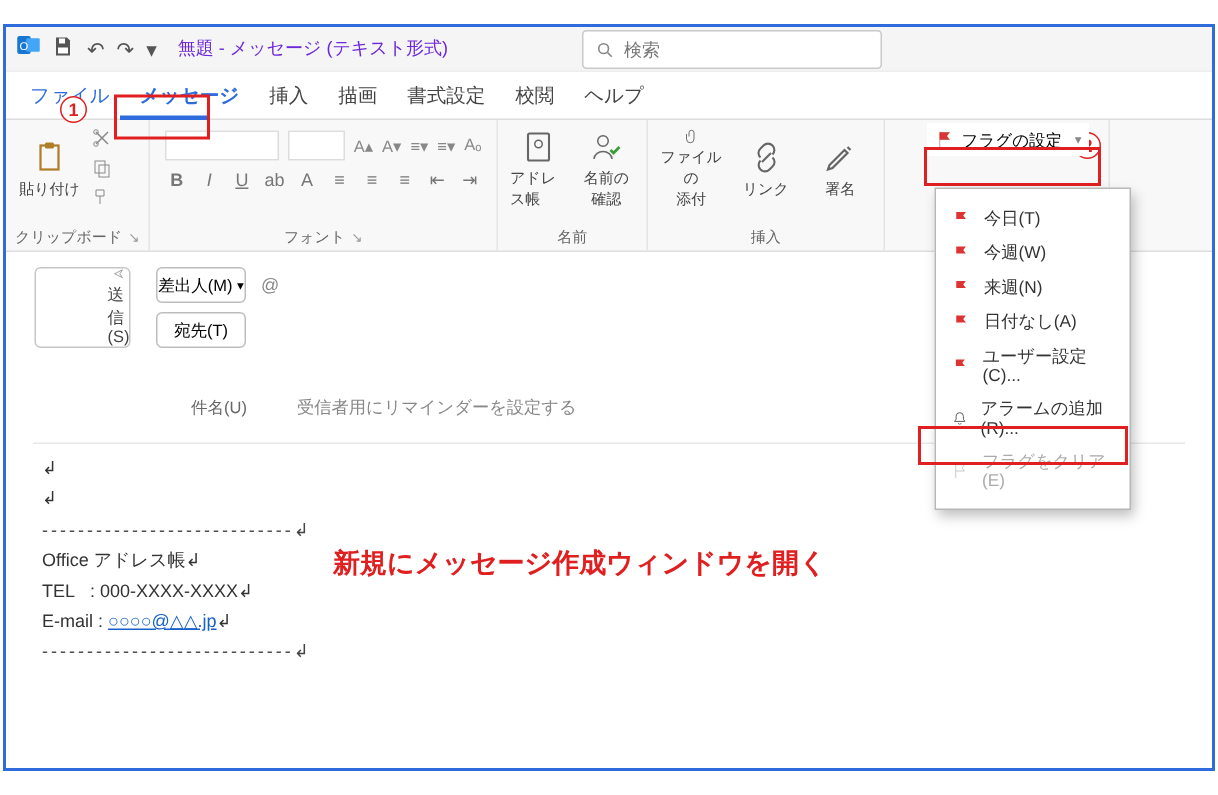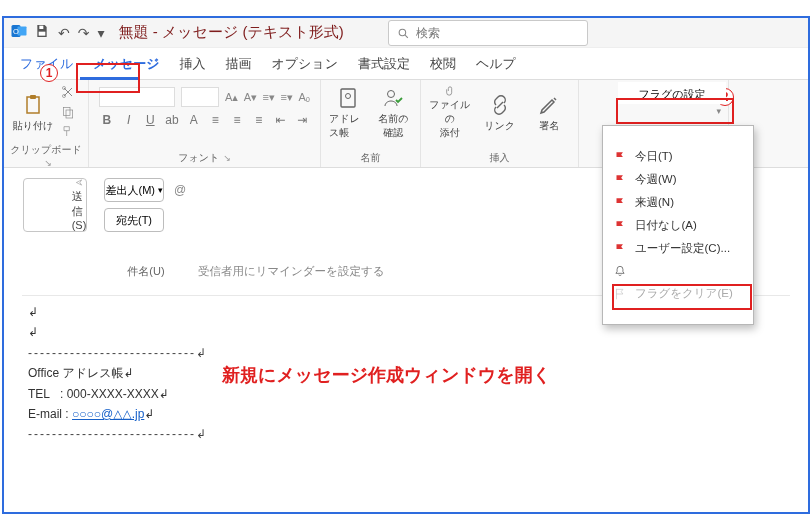--- a/index.html
+++ b/index.html
@@ -6,21 +6,21 @@
 body { width: 812px; height: 530px; background: #fff; overflow: hidden; position: relative; }
 
 .window { border: 2px solid #2e6cde; width: 808px; height: 498px; margin: 16px 0 0 2px; background: #fff; position: relative; overflow: hidden;}
 .titlebar { height: 30px; background: #f5f5f5; display: flex; align-items: center; padding: 0 6px; gap: 6px; border-bottom: 1px solid #eee;}
 .app-icon svg { width: 18px; height: 18px; }
 .qat { display: flex; gap: 8px; align-items: center; }
 .qat span { color: #555; font-size: 14px; }
 .save-icon { color: #5d3ea8; }
 .undo-icon, .redo-icon { color: #888; }
 .qat-sep { color: #bbb; }
-.title-text { font-size: 15px; color: #7f1d1d; margin-left: 8px; }
+.title-text { font-size: 12px; color: #6d28d9; margin-left: 8px; }
 
 .searchbar { position: absolute; right: 220px; top: 2px; width: 200px; height: 26px; border: 1px solid #c9c9c9; border-radius: 3px; display: flex; align-items: center; padding: 0 8px; gap: 6px; color: #777; font-size: 12px; background:#fff;}
 .searchbar svg { width: 13px; height: 13px; }
 
 .tabs { height: 32px; display: flex; align-items: flex-end; gap: 16px; padding-left: 14px; border-bottom: 1px solid #ddd; background: #fff; position: relative;}
 .tab { font-size: 13px; color: #444; padding: 6px 2px; cursor: pointer; }
 .tab.active { color: #2e6cde; font-weight: 600; }
 .tab-underline { position: absolute; height: 3px; background: #2e6cde; bottom: -1px; left: 76px; width: 60px; }
 
 
@@ -44,26 +44,26 @@
 .ph { width: 80px; display:inline-block;}
 .phsm { width: 40px; display:inline-block;}
 .font-btns { display:flex; gap:6px; margin-top:6px; color:#777; font-size:12px;}
 .font-btns span { width:18px; text-align:center;}
 
 .names-group .bigbtn, .insert-group .bigbtn, .tag-group .bigbtn { width: 50px;}
 .all-apps { width:48px; display:flex; flex-direction:column; align-items:center; justify-content:center; }
 .all-apps svg{width:22px;height:22px;}
 
 
-.flag-button { position:absolute; top:2px; right:82px; width:108px; height:22px; display:flex; align-items:center; gap:4px; font-size:11px; background:#fff; border:1px solid transparent; padding:0 4px; z-index: 40; flex-direction: column;}
+.flag-button { position:absolute; top:2px; right:82px; width:108px; height:22px; display:flex; align-items:center; gap:4px; font-size:11px; background:#fff; border:1px solid transparent; padding:0 4px; z-index: 40;}
 .flag-button svg { width:14px; height:14px;}
 .flag-button .chev { margin-left:auto; color:#888; font-size:9px;}
 .hl-rect-2 { position:absolute; top: 98px; right: 78px; width: 118px; height: 26px; border:2px solid #e02020; z-index:41; pointer-events:none;}
 
-.flag-menu { position:absolute; top: 125px; right: 58px; width: 152px; background:#fff; border:1px solid #b7b7b7; box-shadow: 2px 4px 8px rgba(0,0,0,.25); z-index:42; padding: 19px 0;}
+.flag-menu { position:absolute; top: 125px; right: 58px; width: 131px; background:#fff; border:1px solid #b7b7b7; box-shadow: 2px 4px 8px rgba(0,0,0,.25); z-index:42; padding: 8px 0;}
 .flag-menu .mi { display:flex; align-items:center; gap:8px; padding: 4px 10px; font-size:11.5px; color:#333; }
 .flag-menu .mi.disabled { color:#aaa;}
 .flag-menu .mi svg { width:14px; height:14px;}
 .hl-rect-3 { position:absolute; top: 284px; right: 60px; width: 140px; height: 26px; border:2px solid #e02020; z-index:43; pointer-events:none;}
 
 .compose { padding: 10px 14px; display:flex; gap: 12px; }
 .sendcol { width: 74px; display:flex; justify-content:center;}
 .sendbtn { width: 64px; height: 54px; border:1px solid #c6c6c6; border-radius:4px; display:flex; flex-direction:column; align-items:center; justify-content:center; gap:3px; font-size:11px; color:#444;padding-left:48px;}
 .sendbtn svg{width:22px;height:22px;stroke:#666;}
 .fieldscol { flex:1; }
@@ -113,30 +113,29 @@
         </svg>
       <span>検索</span>
     </div>
   </div>
 
   <div class="tabs">
     <span class="tab" style="color:#2e6cde;">ファイル</span>
     <span class="tab active">メッセージ</span>
     <span class="tab">挿入</span>
     <span class="tab">描画</span>
-    <span class="tab">オプション</span>
     <span class="tab">書式設定</span>
     <span class="tab">校閲</span>
     <span class="tab">ヘルプ</span>
     <div class="tab-underline"></div>
   </div>
 
   <div class="ribbon">
 
-    <div class="rgroup" style="width:85px">
+    <div class="rgroup" style="width:96px">
       <div class="rgroup-inner">
         <div class="bigbtn">
           <svg viewBox="0 0 24 24">
               <rect x="6" y="4" width="12" height="16" fill="none" stroke="#b07d2a" stroke-width="1.5"></rect>
               <rect x="9" y="2" width="6" height="4" rx="1" fill="#b07d2a"></rect>
             </svg>
           <span>貼り付け</span>
         </div>
         <div class="vert-mini">
           <span><svg width="16" height="16" viewBox="0 0 24 24">
@@ -319,20 +318,21 @@
       <svg viewBox="0 0 24 24">
         <path d="M6 3v18M6 4h11l-3 4 3 4H6" fill="#d33"></path>
       </svg>
       <span>ユーザー設定(C)...</span>
     </div>
   <div class="mi">
       <svg viewBox="0 0 24 24">
         <path d="M12 4a5 5 0 00-5 5v4l-2 3h14l-2-3V9a5 5 0 00-5-5z" fill="none" stroke="#555" stroke-width="1.3"></path>
         <path d="M10 18a2 2 0 004 0" fill="none" stroke="#555"></path>
       </svg>
+      <span>アラームの追加(R)...</span>
     </div>
   <div class="mi disabled">
       <svg viewBox="0 0 24 24">
         <path d="M6 3v18M6 4h11l-3 4 3 4H6" fill="none" stroke="#bbb"></path>
       </svg>
       <span>フラグをクリア(E)</span>
     </div>
 </div>
 
 <div class="hl-rect-1"></div>

